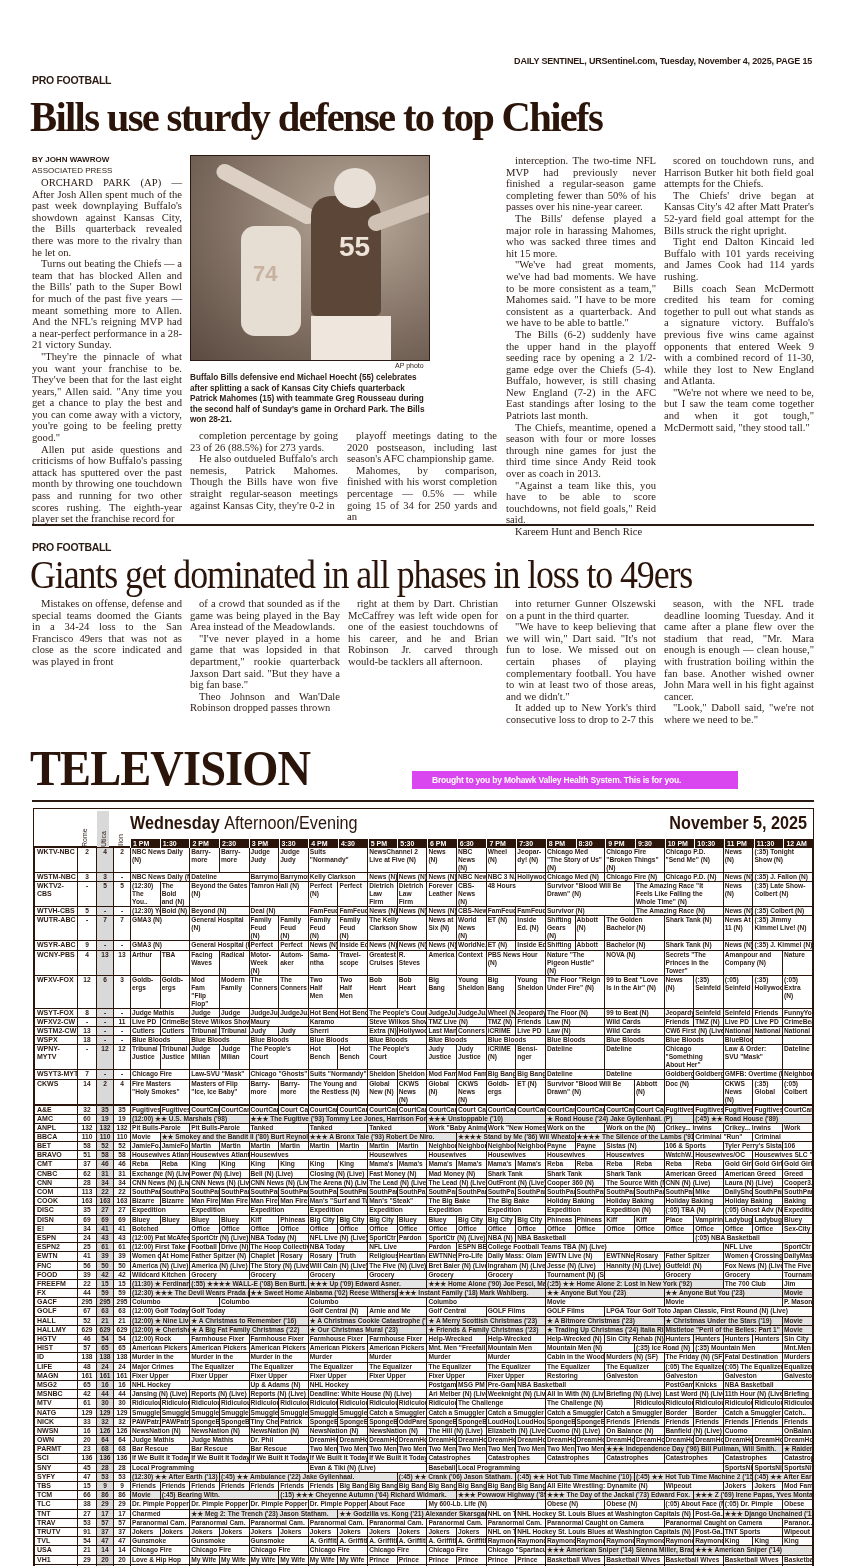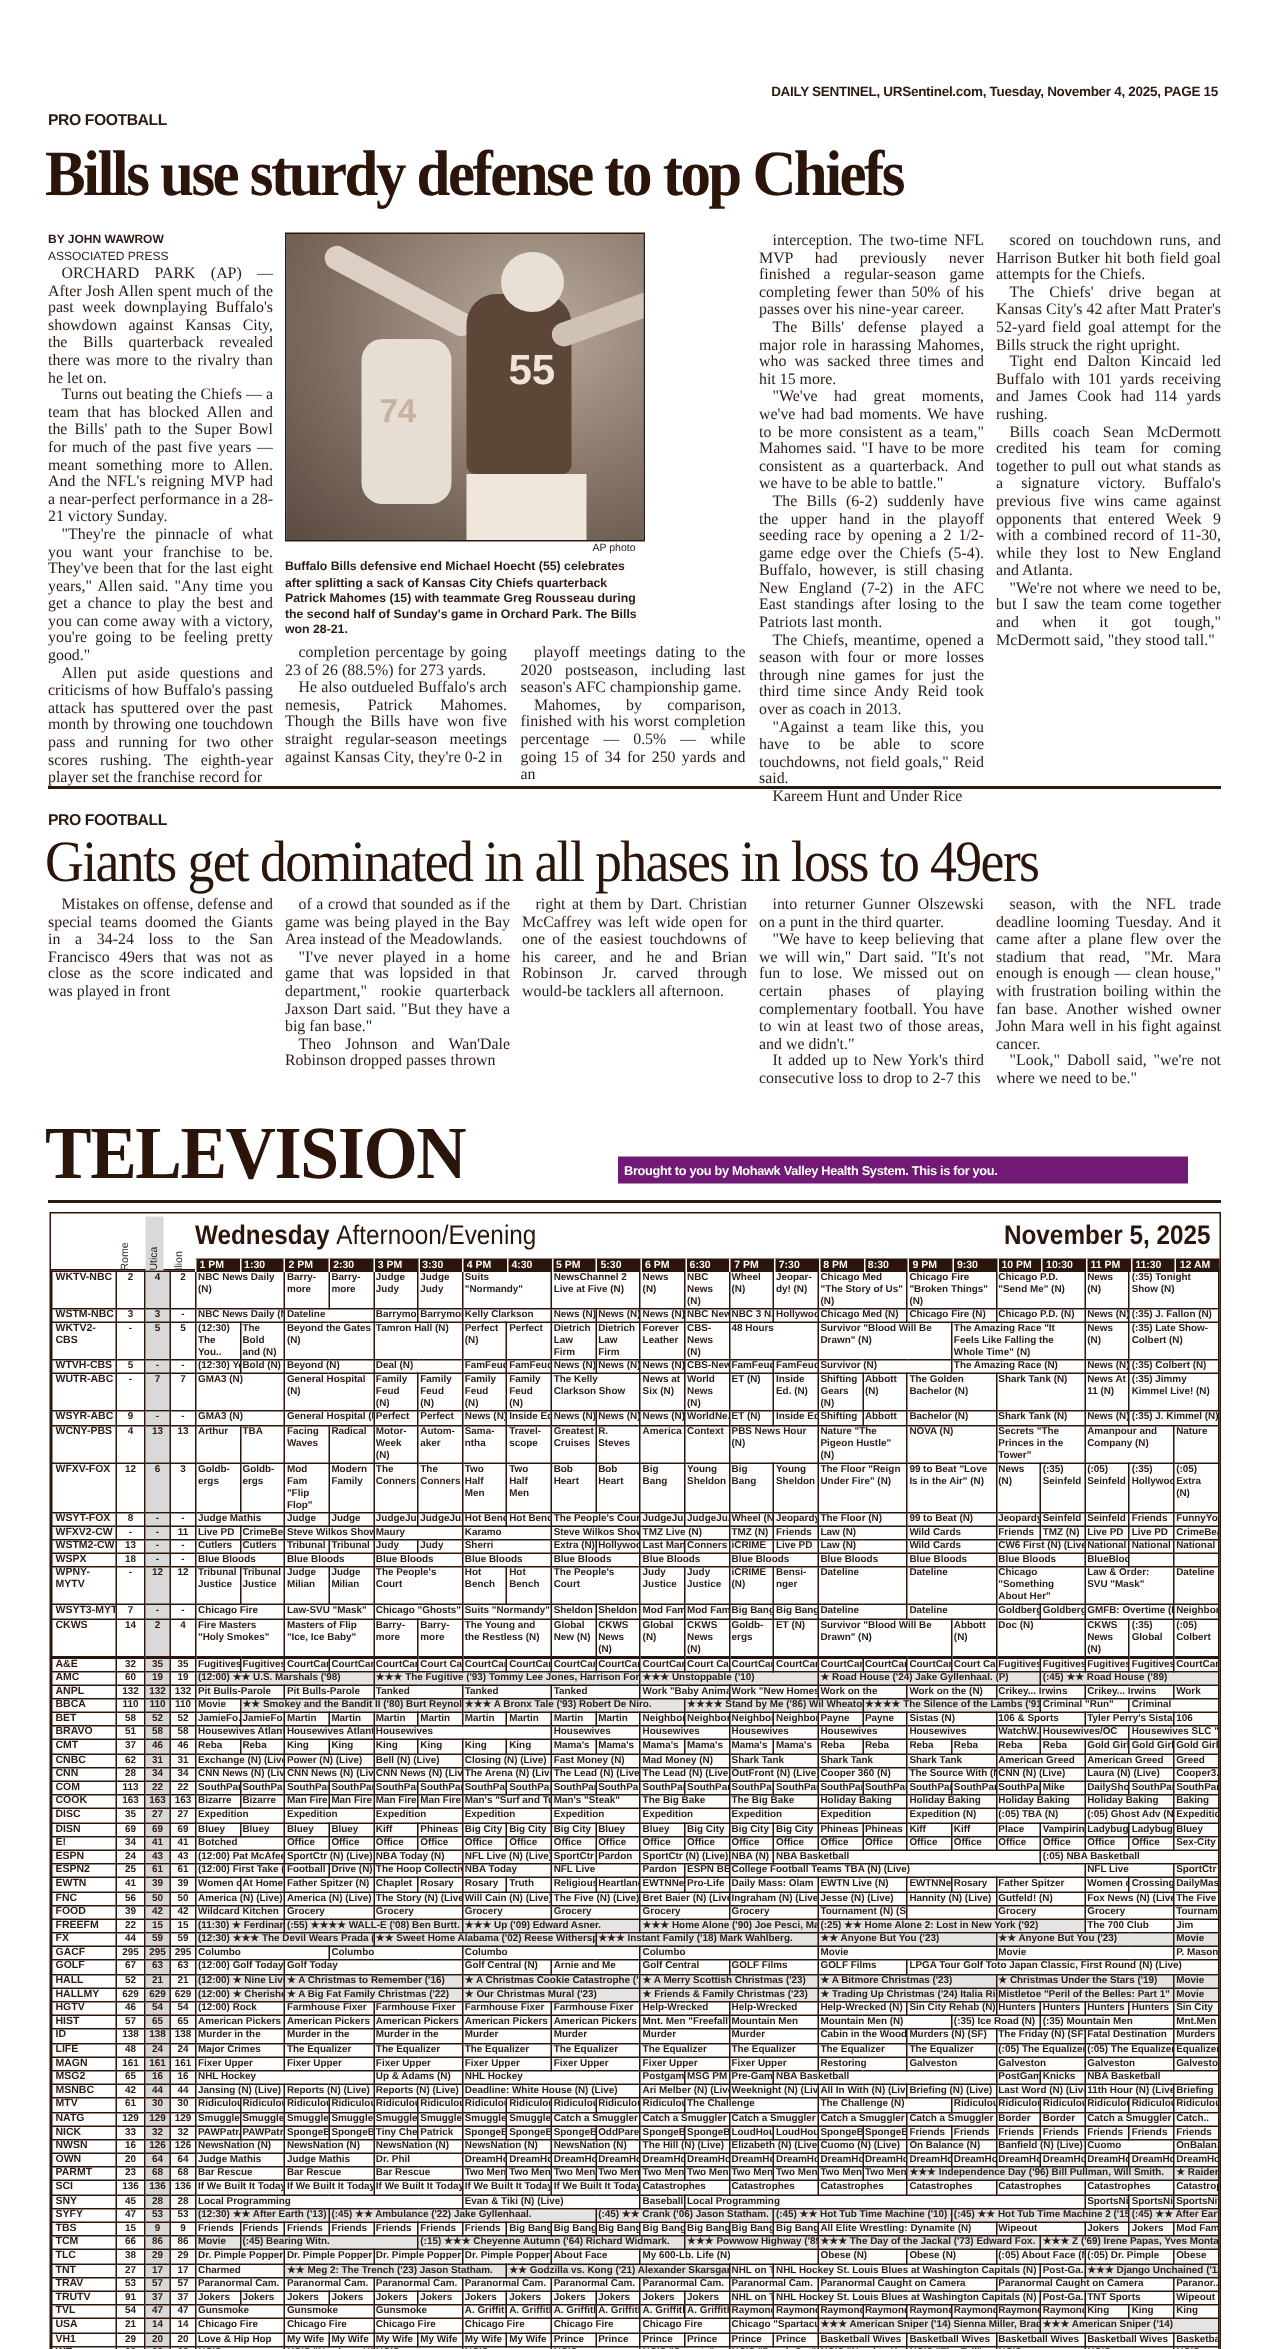--- a/index.html
+++ b/index.html
@@ -18,21 +18,21 @@
 .photo .num{position:absolute;left:148px;top:75px;font:bold 28px "Liberation Sans",sans-serif;color:#eee3d8}
 .photo .num2{position:absolute;left:62px;top:105px;font:bold 22px "Liberation Sans",sans-serif;color:#c7b2a0}
 .photo .arm1{position:absolute;left:20px;top:30px;width:110px;height:16px;background:#dcd0c4;transform:rotate(28deg);border-radius:8px}
 .photo .arm2{position:absolute;left:175px;top:48px;width:80px;height:16px;background:#cfc2b5;transform:rotate(-20deg);border-radius:8px}
 .photo .helm{position:absolute;left:143px;top:12px;width:42px;height:40px;background:#e8e0d7;border-radius:50%}
 .photo .legs{position:absolute;left:120px;top:160px;width:80px;height:50px;background:#efe7de}
 .credit{position:absolute;left:395px;top:362px;font:7px "Liberation Sans",sans-serif}
 .caption{position:absolute;left:190px;top:373px;width:240px;font:bold 8.2px/10.5px "Liberation Sans",sans-serif;color:#2b1a12}
 .rule{position:absolute;left:32px;width:782px;height:1px;background:#2b1a12}
 .tvtitle{position:absolute;left:30px;top:739px;font:bold 50px "Liberation Serif",serif;color:#2b1409;letter-spacing:-1px;transform:scaleX(0.93);transform-origin:left}
-.sponsor{position:absolute;left:412px;top:771px;width:380px;height:18px;background:#701a75;color:#fff;font:bold 8.5px/18px "Liberation Sans",sans-serif;padding-left:4px;letter-spacing:-0.2px}
+.sponsor{position:absolute;left:412px;top:771px;width:326px;height:18px;background:#d946ef;color:#fff;font:bold 8.5px/18px "Liberation Sans",sans-serif;padding-left:20px;letter-spacing:-0.2px}
 .grid{position:absolute;left:33px;top:808px;width:781px;border:1.5px solid #2b1409}
 .ghead{position:relative;height:38px;border-bottom:1px solid #2b1409}
 .ghead .day{position:absolute;left:96px;top:4px;font:bold 18px "Liberation Sans",sans-serif;color:#2b1409;transform:scaleX(0.9);transform-origin:left}
 .ghead .day span{font-weight:normal}
 .ghead .date{position:absolute;right:6px;top:4px;font:bold 18px "Liberation Sans",sans-serif;color:#2b1409;transform:scaleX(0.9);transform-origin:right}
 .vlab{position:absolute;top:2px;width:12px;height:36px;writing-mode:vertical-rl;transform:rotate(180deg);font:7px "Liberation Sans",sans-serif;display:flex;align-items:center;justify-content:flex-start}
 .times{position:absolute;left:96px;top:30px;right:0;height:9px;background:#2b1409;display:flex}
 .times span{flex:1;color:#fff;font:bold 7px/9px "Liberation Sans",sans-serif;border-left:1px solid #fff;padding-left:2px;white-space:nowrap;overflow:hidden}
 table{border-collapse:collapse;width:100%;table-layout:fixed}
 td{border:1px solid #2b1409;font:bold 6.6px/8px "Liberation Sans",sans-serif;color:#2b1a12;padding:0 1px;overflow:hidden;white-space:nowrap;vertical-align:top;height:9.2px}
@@ -80,21 +80,21 @@
     <p>playoff meetings dating to the 2020 postseason, including last season's AFC championship game.</p>
     <p>Mahomes, by comparison, finished with his worst completion percentage — 0.5% — while going 15 of 34 for 250 yards and an</p>
   </div>
 <div class="col" id="s1c4" style="left:506px;top:155px;width:150px">
     <p>interception. The two-time NFL MVP had previously never finished a regular-season game completing fewer than 50% of his passes over his nine-year career.</p>
     <p>The Bills' defense played a major role in harassing Mahomes, who was sacked three times and hit 15 more.</p>
     <p>"We've had great moments, we've had bad moments. We have to be more consistent as a team," Mahomes said. "I have to be more consistent as a quarterback. And we have to be able to battle."</p>
     <p>The Bills (6-2) suddenly have the upper hand in the playoff seeding race by opening a 2 1/2-game edge over the Chiefs (5-4). Buffalo, however, is still chasing New England (7-2) in the AFC East standings after losing to the Patriots last month.</p>
     <p>The Chiefs, meantime, opened a season with four or more losses through nine games for just the third time since Andy Reid took over as coach in 2013.</p>
     <p>"Against a team like this, you have to be able to score touchdowns, not field goals," Reid said.</p>
-    <p>Kareem Hunt and Under Rice</p>
+    <p>Kareem Hunt and Bench Rice</p>
   </div>
 <div class="col" id="s1c5" style="left:664px;top:155px;width:150px">
     <p>scored on touchdown runs, and Harrison Butker hit both field goal attempts for the Chiefs.</p>
     <p>The Chiefs' drive began at Kansas City's 42 after Matt Prater's 52-yard field goal attempt for the Bills struck the right upright.</p>
     <p>Tight end Dalton Kincaid led Buffalo with 101 yards receiving and James Cook had 114 yards rushing.</p>
     <p>Bills coach Sean McDermott credited his team for coming together to pull out what stands as a signature victory. Buffalo's previous five wins came against opponents that entered Week 9 with a combined record of 11-30, while they lost to New England and Atlanta.</p>
     <p>"We're not where we need to be, but I saw the team come together and when it got tough," McDermott said, "they stood tall."</p>
   </div>
 
 <div class="rule" style="top:524px;height:1.5px"></div>

